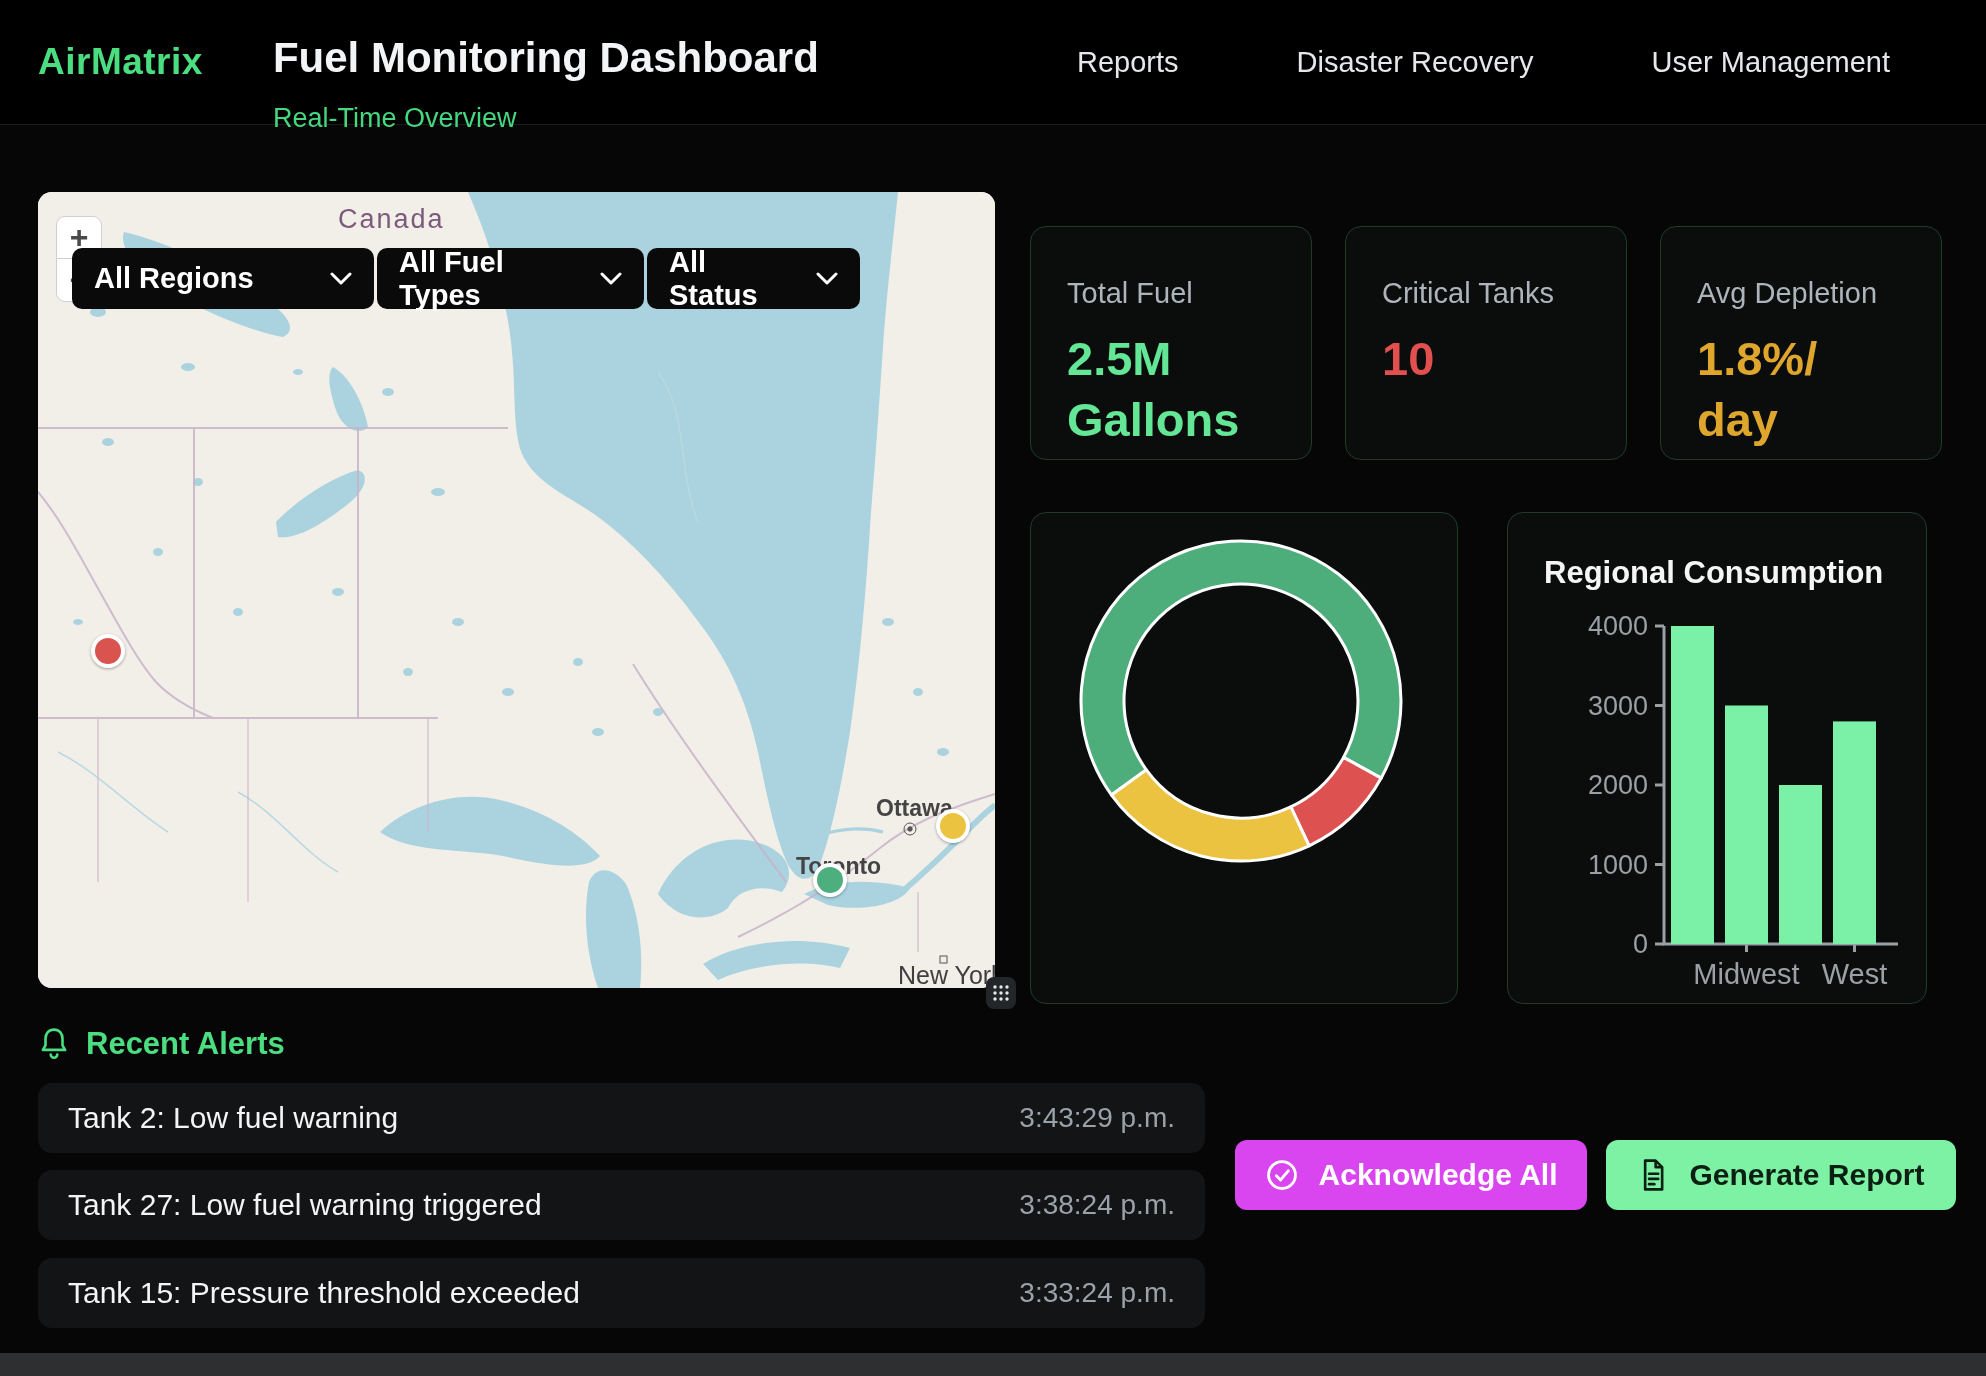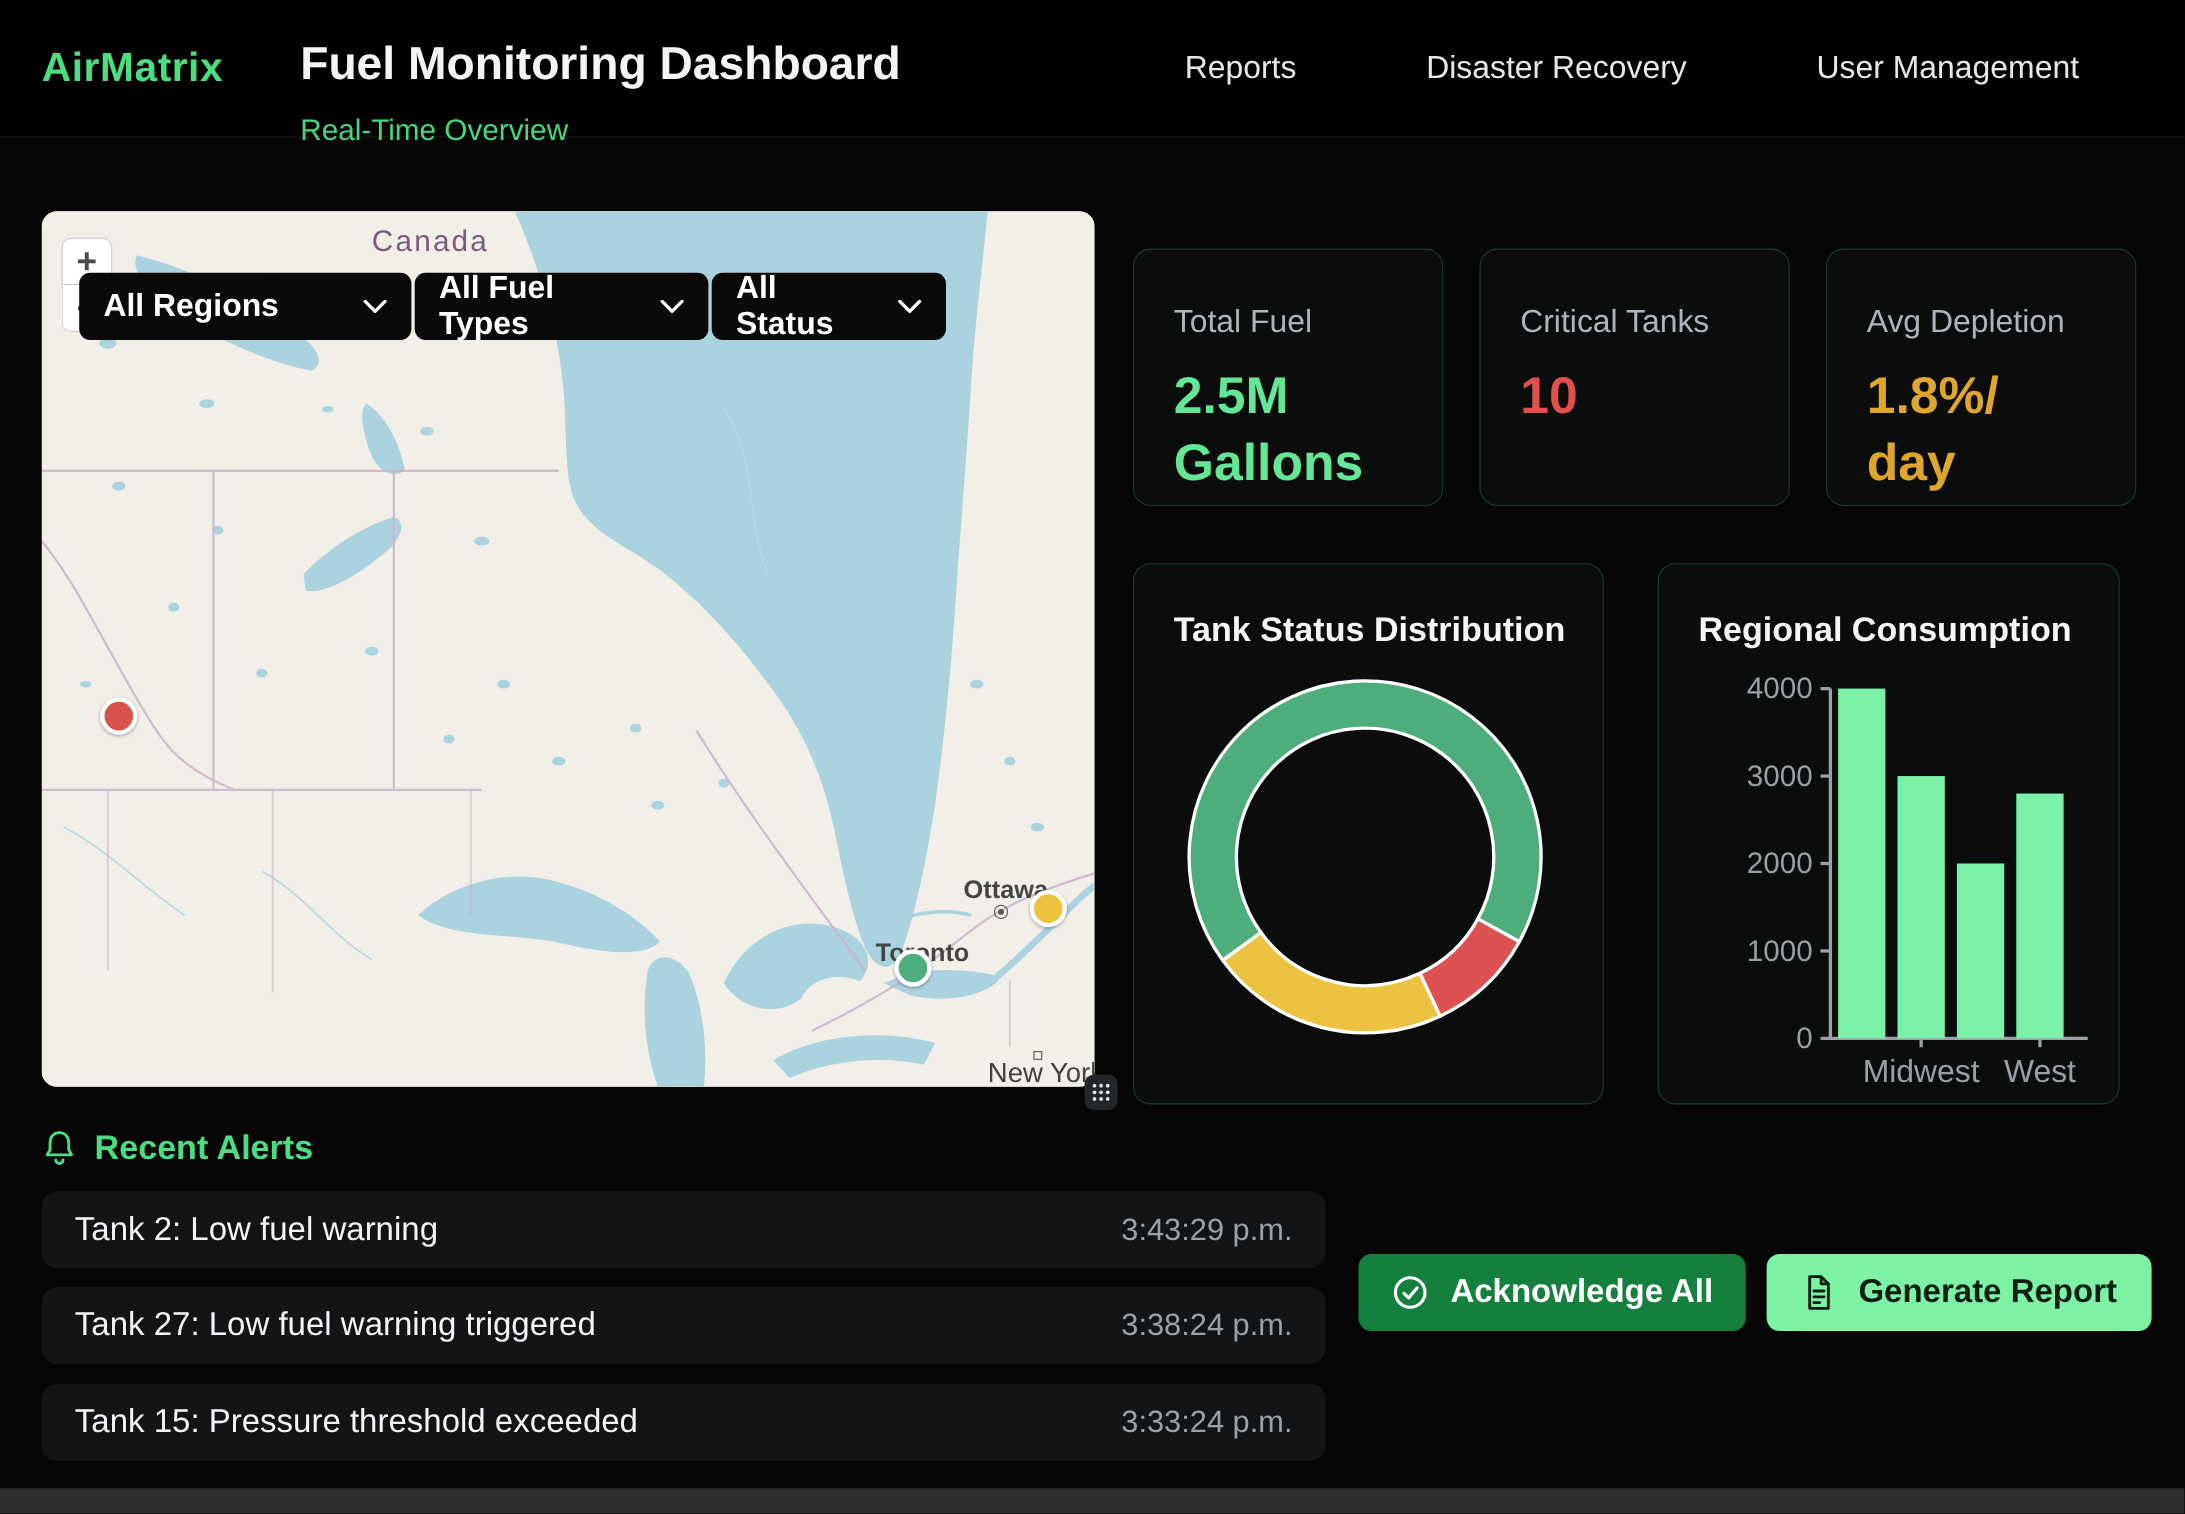--- a/index.html
+++ b/index.html
@@ -46,21 +46,21 @@
   
   .alerts-head { position:absolute; left:38px; top:1026px; display:flex; align-items:center; gap:16px; z-index:3; }
   .alerts-title { font-size:31px; font-weight:bold; color:#4ade80; }
   .alert-row { position:absolute; left:38px; width:1167px; height:70px; background:#131416; border-radius:14px; display:flex; align-items:center; justify-content:space-between; padding:0 30px; z-index:3; cursor:pointer; }
   .ar1 { top:1083px; } .ar2 { top:1170px; } .ar3 { top:1258px; }
   .alert-text { font-size:30px; color:#f3f4f6; }
   .alert-time { font-size:28px; color:#9aa1a8; }
 
   
   .btn { position:absolute; top:1140px; height:70px; border-radius:12px; display:flex; align-items:center; justify-content:center; gap:20px; font-size:30px; cursor:pointer; border:none; z-index:3; }
-  .btn-ack { left:1235px; width:352px; background:#15803d; color:#fff; font-weight:600; }
+  .btn-ack { left:1235px; width:352px; background:#d946ef; color:#fff; font-weight:600; }
   .btn-gen { left:1606px; width:350px; background:#7df2a4; color:#0b2013; font-weight:bold; }
 
   .bottom-strip { position:absolute; left:0; top:1353px; width:1986px; height:23px; background:#2d2f31; z-index:4; }
 
   svg text { font-family:"Liberation Sans",sans-serif; }
 </style>
 </head>
 <body>
 
 <div class="header">
@@ -214,21 +214,20 @@
 <div class="statcard sc2">
   <div class="stat-label">Critical Tanks</div>
   <div class="stat-value v-red">10</div>
 </div>
 <div class="statcard sc3">
   <div class="stat-label">Avg Depletion</div>
   <div class="stat-value v-amber">1.8%/day</div>
 </div>
 
 <div class="chartcard donut-card">
-  <div class="panel-title">Tank Status Distribution</div>
   <svg id="donut-svg" width="428" height="440" viewBox="0 0 428 440">
       <path d="M80.55728090000838,282.0456403667957 A160,160 0 1 1 350.2090688070182,265.08058785627446 L312.527881565132,244.36517986990071 A117,117 0 1 0 115.34501165813114,256.77087451821933 Z" fill="#4dae7c" stroke="#ffffff" stroke-width="3" stroke-linejoin="round"></path>
       <path d="M350.2090688070182,265.08058785627446 A160,160 0 0 1 278.1246866504116,332.77232839456315 L259.8161771131135,293.86476513852426 A117,117 0 0 0 312.527881565132,244.36517986990071 Z" fill="#dd5250" stroke="#ffffff" stroke-width="3" stroke-linejoin="round"></path>
       <path d="M278.1246866504116,332.77232839456315 A160,160 0 0 1 80.55728090000844,282.04564036679574 L115.34501165813116,256.7708745182194 A117,117 0 0 0 259.8161771131135,293.86476513852426 Z" fill="#ecc340" stroke="#ffffff" stroke-width="3" stroke-linejoin="round"></path>
     </svg>
 </div>
 
 <div class="chartcard bar-card">
   <div class="panel-title">Regional Consumption</div>
   <svg id="bar-svg" width="420" height="400" viewBox="0 0 420 400" style="position:absolute;left:0;top:90px;">

